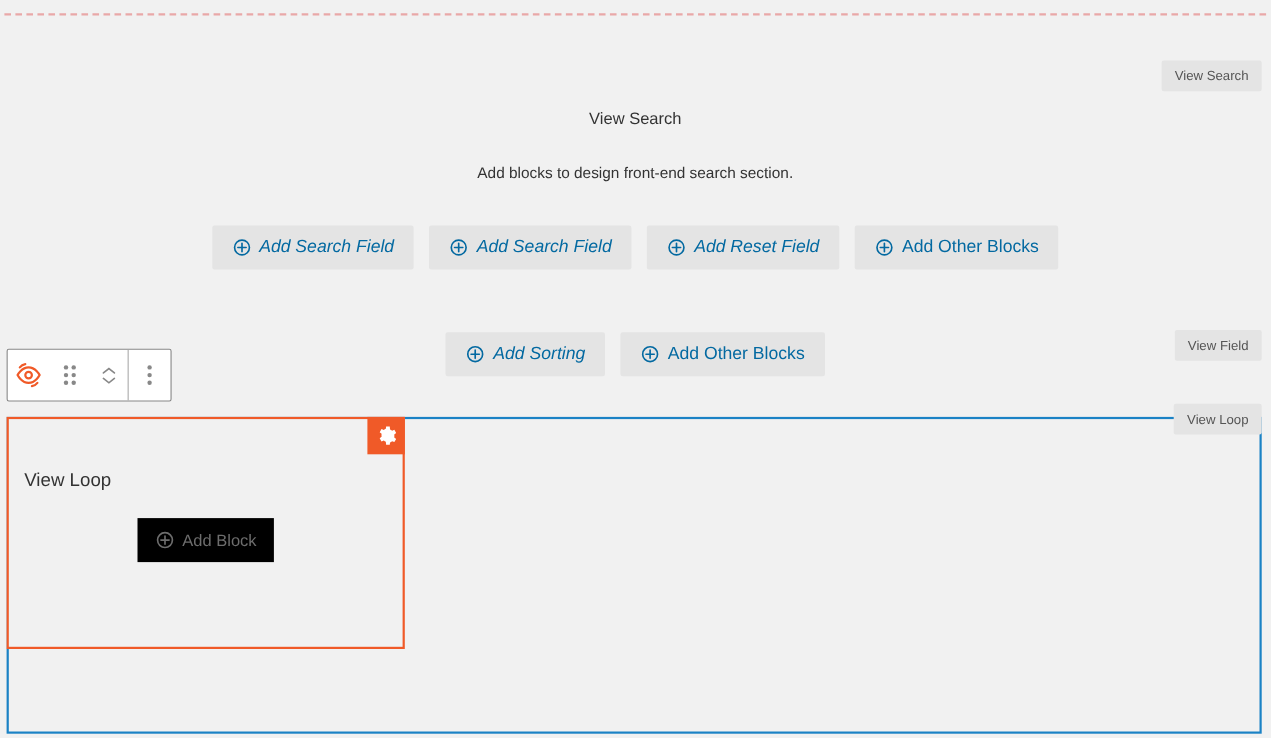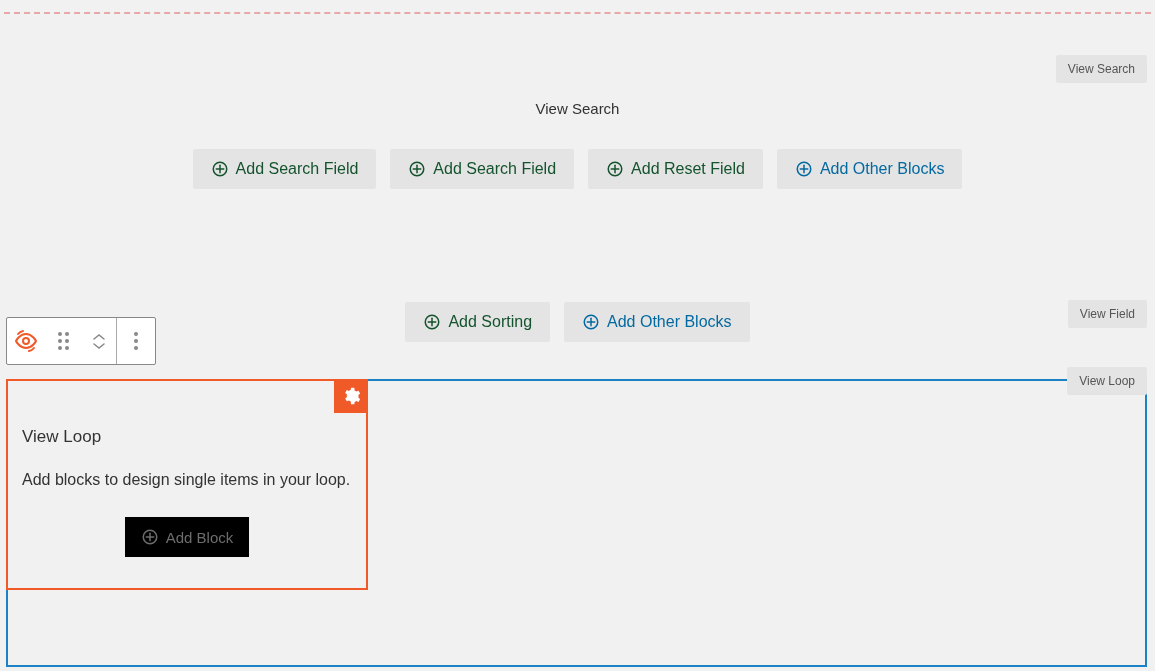--- a/index.html
+++ b/index.html
@@ -63,21 +63,21 @@
       display: inline-flex;
       align-items: center;
       gap: 7px;
       background: #e4e4e4;
       border: none;
       padding: 11px 18px;
       font-size: 16px;
       cursor: pointer;
       border-radius: 2px;
     }
-    .add-btn.primary { color: #14532d; }
+    .add-btn.primary { color: #0369a1; font-style: italic; }
     .add-btn.secondary { color: #0369a1; }
     .plus-icon {
       width: 18px;
       height: 18px;
       flex-shrink: 0;
     }
     .plus-icon circle {
       fill: none;
       stroke: currentColor;
       stroke-width: 2;
@@ -217,20 +217,21 @@
 <body>
 
 <div class="top-dashed"></div>
 
 <div class="badge badge-search">View Search</div>
 <div class="badge badge-output">View Field</div>
 <div class="badge badge-loop">View Loop</div>
 
 <div class="view-search-section">
   <div class="view-search-title">View Search</div>
+  <div class="view-search-desc">Add blocks to design front-end search section.</div>
   <div class="btn-row">
     <button class="add-btn primary">
       <svg class="plus-icon" viewBox="0 0 24 24">
           <circle cx="12" cy="12" r="9"></circle>
           <line x1="12" y1="7" x2="12" y2="17"></line>
           <line x1="7" y1="12" x2="17" y2="12"></line>
         </svg>
       <span>Add Search Field</span>
     </button>
     <button class="add-btn primary">
@@ -322,21 +323,20 @@
 <div class="output-container"></div>
 
 <div class="loop-box">
   <div class="gear-badge">
     <svg viewBox="0 0 24 24" fill="currentColor">
       <path d="M12 8a4 4 0 100 8 4 4 0 000-8zm9 4a7.9 7.9 0 00-.1-1.3l2.1-1.6-2-3.5-2.5 1a8 8 0 00-2.2-1.3L16 2h-4l-.3 2.6a8 8 0 00-2.2 1.3l-2.5-1-2 3.5 2.1 1.6A7.9 7.9 0 007 12c0 .4 0 .9.1 1.3L5 14.9l2 3.5 2.5-1a8 8 0 002.2 1.3L12 22h4l.3-2.6a8 8 0 002.2-1.3l2.5 1 2-3.5-2.1-1.6c.1-.4.1-.9.1-1.3z"></path>
     </svg>
   </div>
   <div class="loop-content">
     <div class="loop-title">View Loop</div>
-    <div class="loop-desc">Add blocks to design single items in your loop.</div>
     <div class="loop-add-wrap">
       <button class="loop-add-btn">
         <svg class="plus-icon" viewBox="0 0 24 24">
             <circle cx="12" cy="12" r="9"></circle>
             <line x1="12" y1="7" x2="12" y2="17"></line>
             <line x1="7" y1="12" x2="17" y2="12"></line>
           </svg>
         <span>Add Block</span>
       </button>
     </div>

